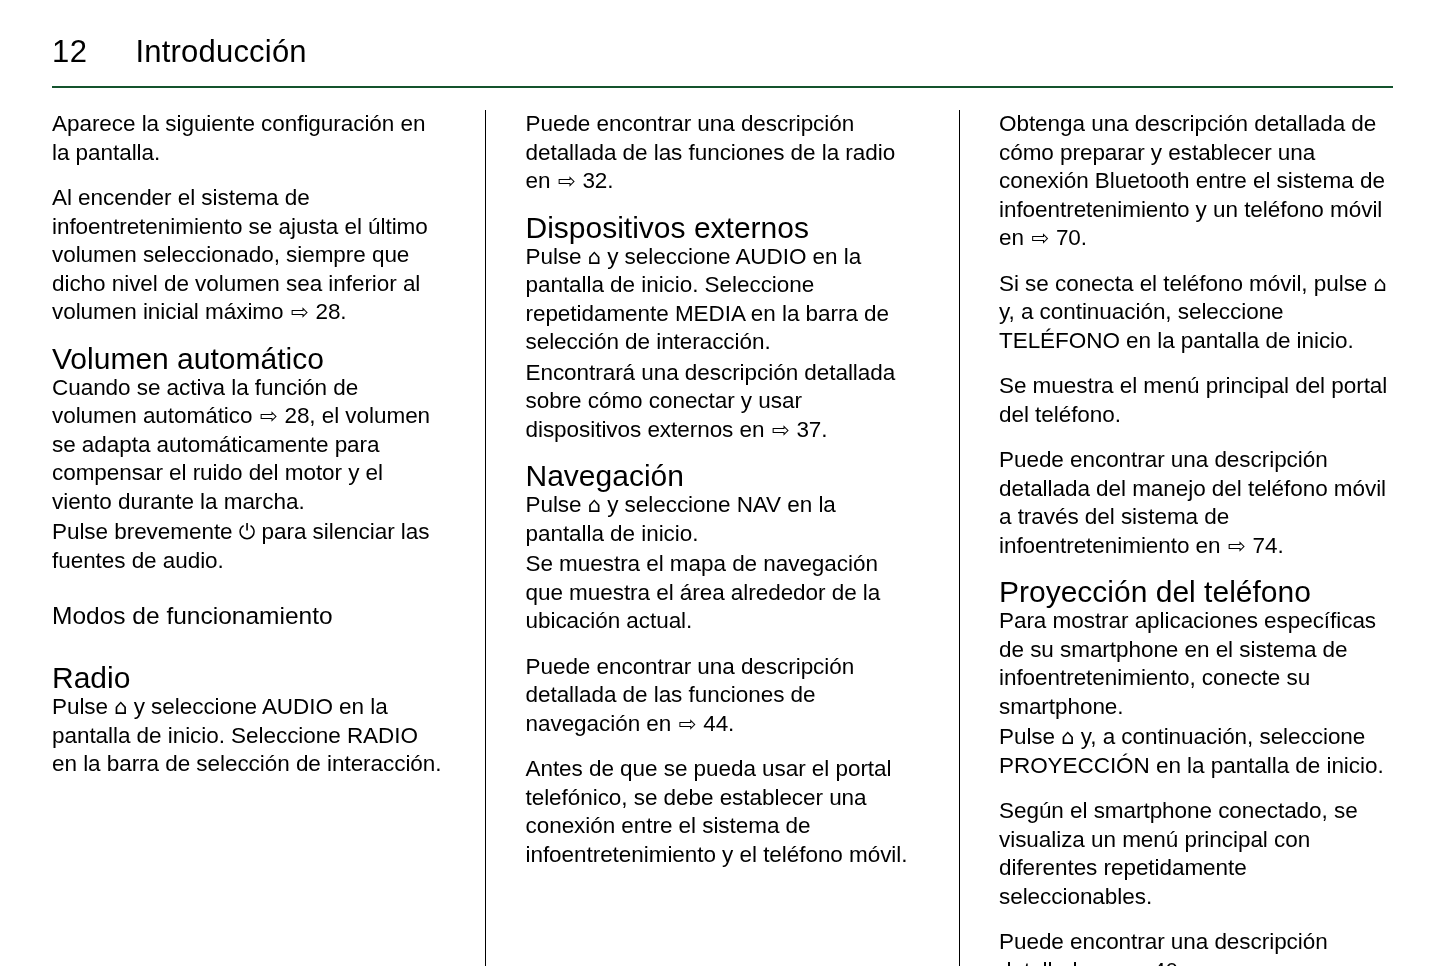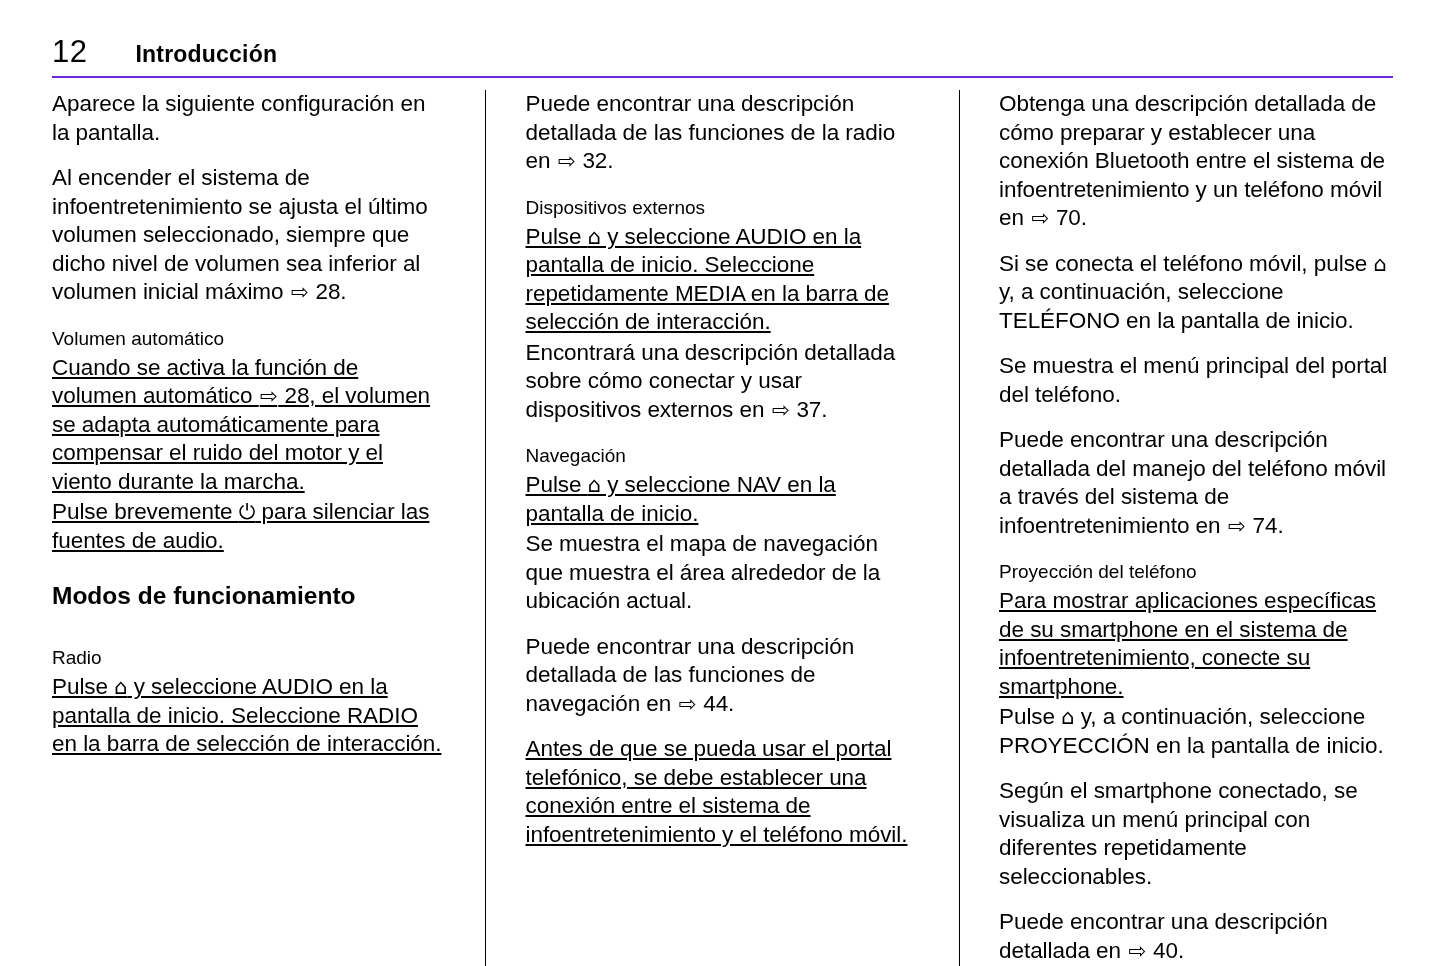--- a/index.html
+++ b/index.html
@@ -18,32 +18,32 @@
     position: relative;
     width: 1445px;
     height: 966px;
     box-sizing: border-box;
     padding: 34px 52px 0 52px;
   }
   .page-header {
     display: flex;
     align-items: baseline;
     gap: 48px;
-    padding-bottom: 6px;
-    border-bottom: 2px solid #6d28d9;
-    margin-bottom: 12px;
+    padding-bottom: 16px;
+    border-bottom: 2px solid #14532d;
+    margin-bottom: 22px;
   }
   .page-number {
     font-size: 31px;
     font-weight: 400;
     letter-spacing: 0.5px;
   }
   .page-title {
-    font-size: 23px;
-    font-weight: 700;
+    font-size: 31px;
+    font-weight: 400;
     letter-spacing: 0.2px;
   }
   .columns {
     display: flex;
     align-items: stretch;
     justify-content: space-between;
   }
   .column {
     width: 394px;
     box-sizing: border-box;
@@ -56,30 +56,29 @@
     min-height: 820px;
   }
   .column p {
     margin: 0 0 17px 0;
     font-size: 22.5px;
     line-height: 28.5px;
     letter-spacing: -0.05px;
   }
   .column p.tight {
     margin-bottom: 2px;
-    text-decoration: underline;
   }
   h2.section {
     font-size: 24.5px;
-    font-weight: 700;
+    font-weight: 400;
     margin: 26px 0 32px 0;
     line-height: 30px;
   }
   h3.sub {
-    font-size: 19px;
+    font-size: 30px;
     font-weight: 400;
     margin: 17px 0 1px 0;
     line-height: 29px;
   }
   .glyph {
     font-family: "DejaVu Sans", sans-serif;
     font-size: 21px;
   }
   .arrow {
     font-family: "DejaVu Sans", sans-serif;

